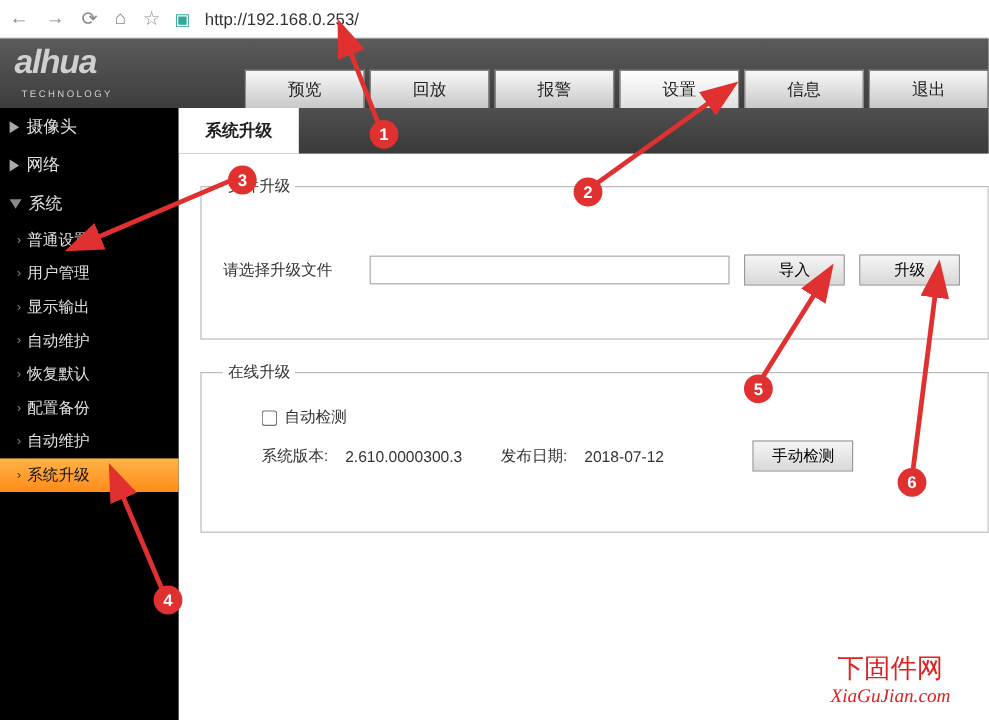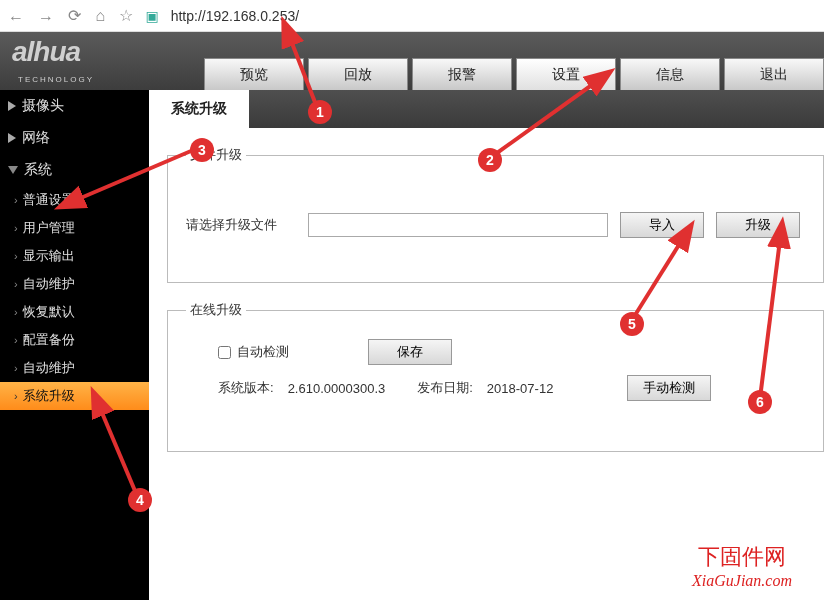--- a/index.html
+++ b/index.html
@@ -42,21 +42,21 @@
   
   fieldset { border: 1px solid #bbb; padding: 0 18px; margin-bottom: 18px; position: relative; }
   legend { font-size: 13px; color: #333; padding: 0 4px; }
   
   .row { display: flex; align-items: center; margin: 20px 0; gap: 12px; font-size: 13px; color: #333; }
   .file-row { margin: 48px 0 44px 0; }
   .file-row label { width: 110px; }
   .file-input { flex: 1; max-width: 300px; height: 24px; border: 1px solid #aaa; background: #fff; }
   .btn { min-width: 84px; height: 26px; background: linear-gradient(#f5f5f5, #d8d8d8); border: 1px solid #999; font-size: 13px; cursor: pointer; }
   
-  .online-row1 { margin: 20px 0 10px 32px; gap: 15px; }
+  .online-row1 { margin: 20px 0 10px 32px; gap: 26px; }
   .online-row2 { margin: 6px 0 50px 32px; gap: 14px; }
   .online-row1 .chk-wrap { display: flex; align-items: center; gap: 6px; width: 135px; }
   .online-row2 .lbl { color: #333; }
   
   
   .anno-circle { position: absolute; width: 24px; height: 24px; border-radius: 50%; background: #e03030; color: #fff; display: flex; align-items: center; justify-content: center; font-size: 14px; font-weight: bold; z-index: 50; }
   .watermark { position: absolute; right: 32px; bottom: 10px; text-align: center; z-index: 40; }
   .watermark .wm1 { font-size: 22px; color: #d22; font-family: KaiTi, serif; }
   .watermark .wm2 { font-size: 16px; color: #d22; font-style: italic; font-family: "Comic Sans MS", cursive; }
 </style>
@@ -153,21 +153,20 @@
           <button class="btn">升级</button>
         </div>
       </fieldset>
       <fieldset>
         <legend>在线升级</legend>
         <div class="row online-row1">
           <span class="chk-wrap">
             <input type="checkbox" style="">
             <span>自动检测</span>
           </span>
-          <button class="btn">保存</button>
         </div>
         <div class="row online-row2">
           <span class="lbl">系统版本:</span>
           <span>2.610.0000300.3</span>
           <span class="lbl" style="margin-left:18px">发布日期:</span>
           <span>2018-07-12</span>
           <button class="btn" style="margin-left:60px">手动检测</button>
         </div>
       </fieldset>
     </div>

